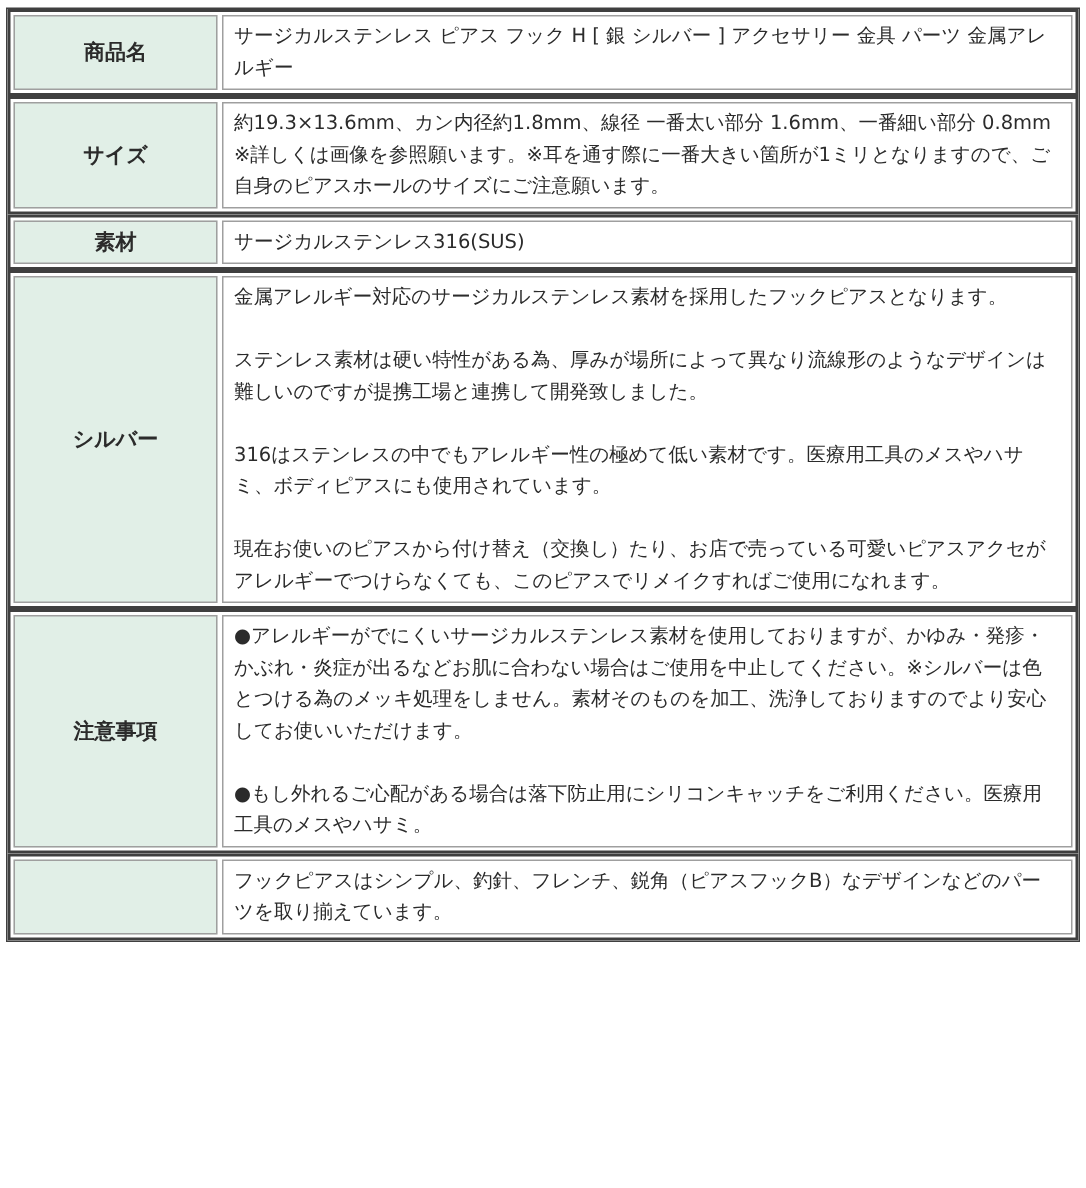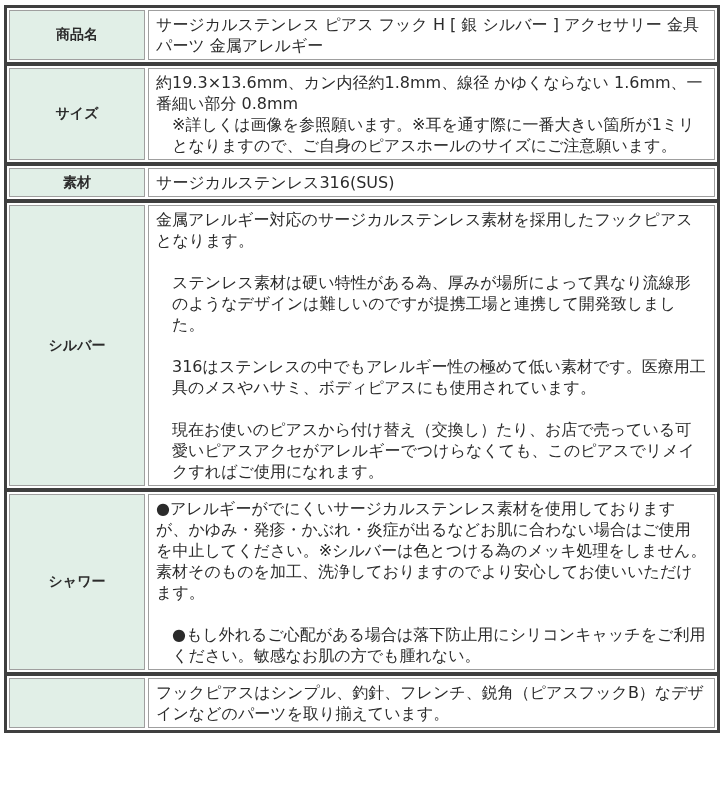--- a/index.html
+++ b/index.html
@@ -40,25 +40,25 @@
     padding:4px 2px;
   }
   .value-cell{
     flex:1 1 auto;
     border:1px solid var(--cell-border);
     background:#ffffff;
     padding:3px 7px;
     display:flex;
     flex-direction:column;
     justify-content:center;
-    font-size:16px;
+    font-size:13px;
     line-height:21px;
   }
   .value-cell p{margin:0;}
-  .value-cell p + p{margin-top:21px;margin-left:16px;}
+  .value-cell p + p{margin-top:21px;}
   .value-cell.tight p + p{margin-top:0;}
 </style>
 </head>
 <body>
 
 <div class="spec-table">
 
   <div class="spec-row">
     <div class="label-cell">
       <span>商品名</span>
@@ -66,21 +66,21 @@
     <div class="value-cell">
       <p>サージカルステンレス ピアス フック H [ 銀 シルバー ] アクセサリー 金具 パーツ 金属アレルギー</p>
     </div>
   </div>
 
   <div class="spec-row">
     <div class="label-cell">
       <span>サイズ</span>
     </div>
     <div class="value-cell tight">
-      <p>約19.3×13.6mm、カン内径約1.8mm、線径 かゆくならない 1.6mm、一番細い部分 0.8mm</p>
+      <p>約19.3×13.6mm、カン内径約1.8mm、線径 一番太い部分 1.6mm、一番細い部分 0.8mm</p>
       <p>※詳しくは画像を参照願います。※耳を通す際に一番大きい箇所が1ミリとなりますので、ご自身のピアスホールのサイズにご注意願います。</p>
     </div>
   </div>
 
   <div class="spec-row">
     <div class="label-cell">
       <span>素材</span>
     </div>
     <div class="value-cell">
       <p>サージカルステンレス316(SUS)</p>
@@ -95,25 +95,25 @@
     <div class="value-cell">
       <p>金属アレルギー対応のサージカルステンレス素材を採用したフックピアスとなります。</p>
       <p>ステンレス素材は硬い特性がある為、厚みが場所によって異なり流線形のようなデザインは難しいのですが提携工場と連携して開発致しました。</p>
       <p>316はステンレスの中でもアレルギー性の極めて低い素材です。医療用工具のメスやハサミ、ボディピアスにも使用されています。</p>
       <p>現在お使いのピアスから付け替え（交換し）たり、お店で売っている可愛いピアスアクセがアレルギーでつけらなくても、このピアスでリメイクすればご使用になれます。</p>
     </div>
   </div>
 
   <div class="spec-row">
     <div class="label-cell">
-      <span>シャワー</span>
+      <span>注意事項</span>
     </div>
     <div class="value-cell">
       <p>●アレルギーがでにくいサージカルステンレス素材を使用しておりますが、かゆみ・発疹・かぶれ・炎症が出るなどお肌に合わない場合はご使用を中止してください。※シルバーは色とつける為のメッキ処理をしません。素材そのものを加工、洗浄しておりますのでより安心してお使いいただけます。</p>
-      <p>●もし外れるご心配がある場合は落下防止用にシリコンキャッチをご利用ください。敏感なお肌の方でも腫れない。</p>
+      <p>●もし外れるご心配がある場合は落下防止用にシリコンキャッチをご利用ください。医療用工具のメスやハサミ。</p>
     </div>
   </div>
 
   <div class="spec-row">
     <div class="label-cell">
       
     </div>
     <div class="value-cell">
       <p>フックピアスはシンプル、釣針、フレンチ、鋭角（ピアスフックB）なデザインなどのパーツを取り揃えています。</p>
     </div>

